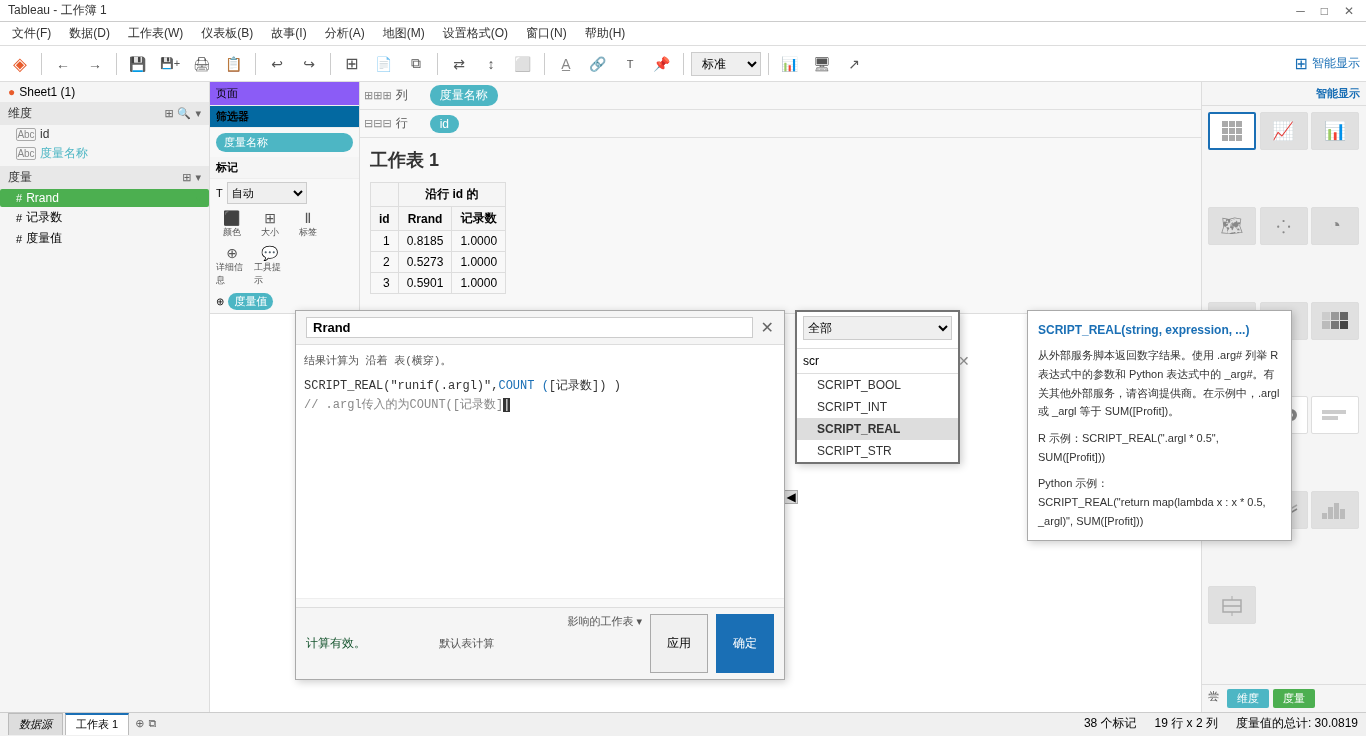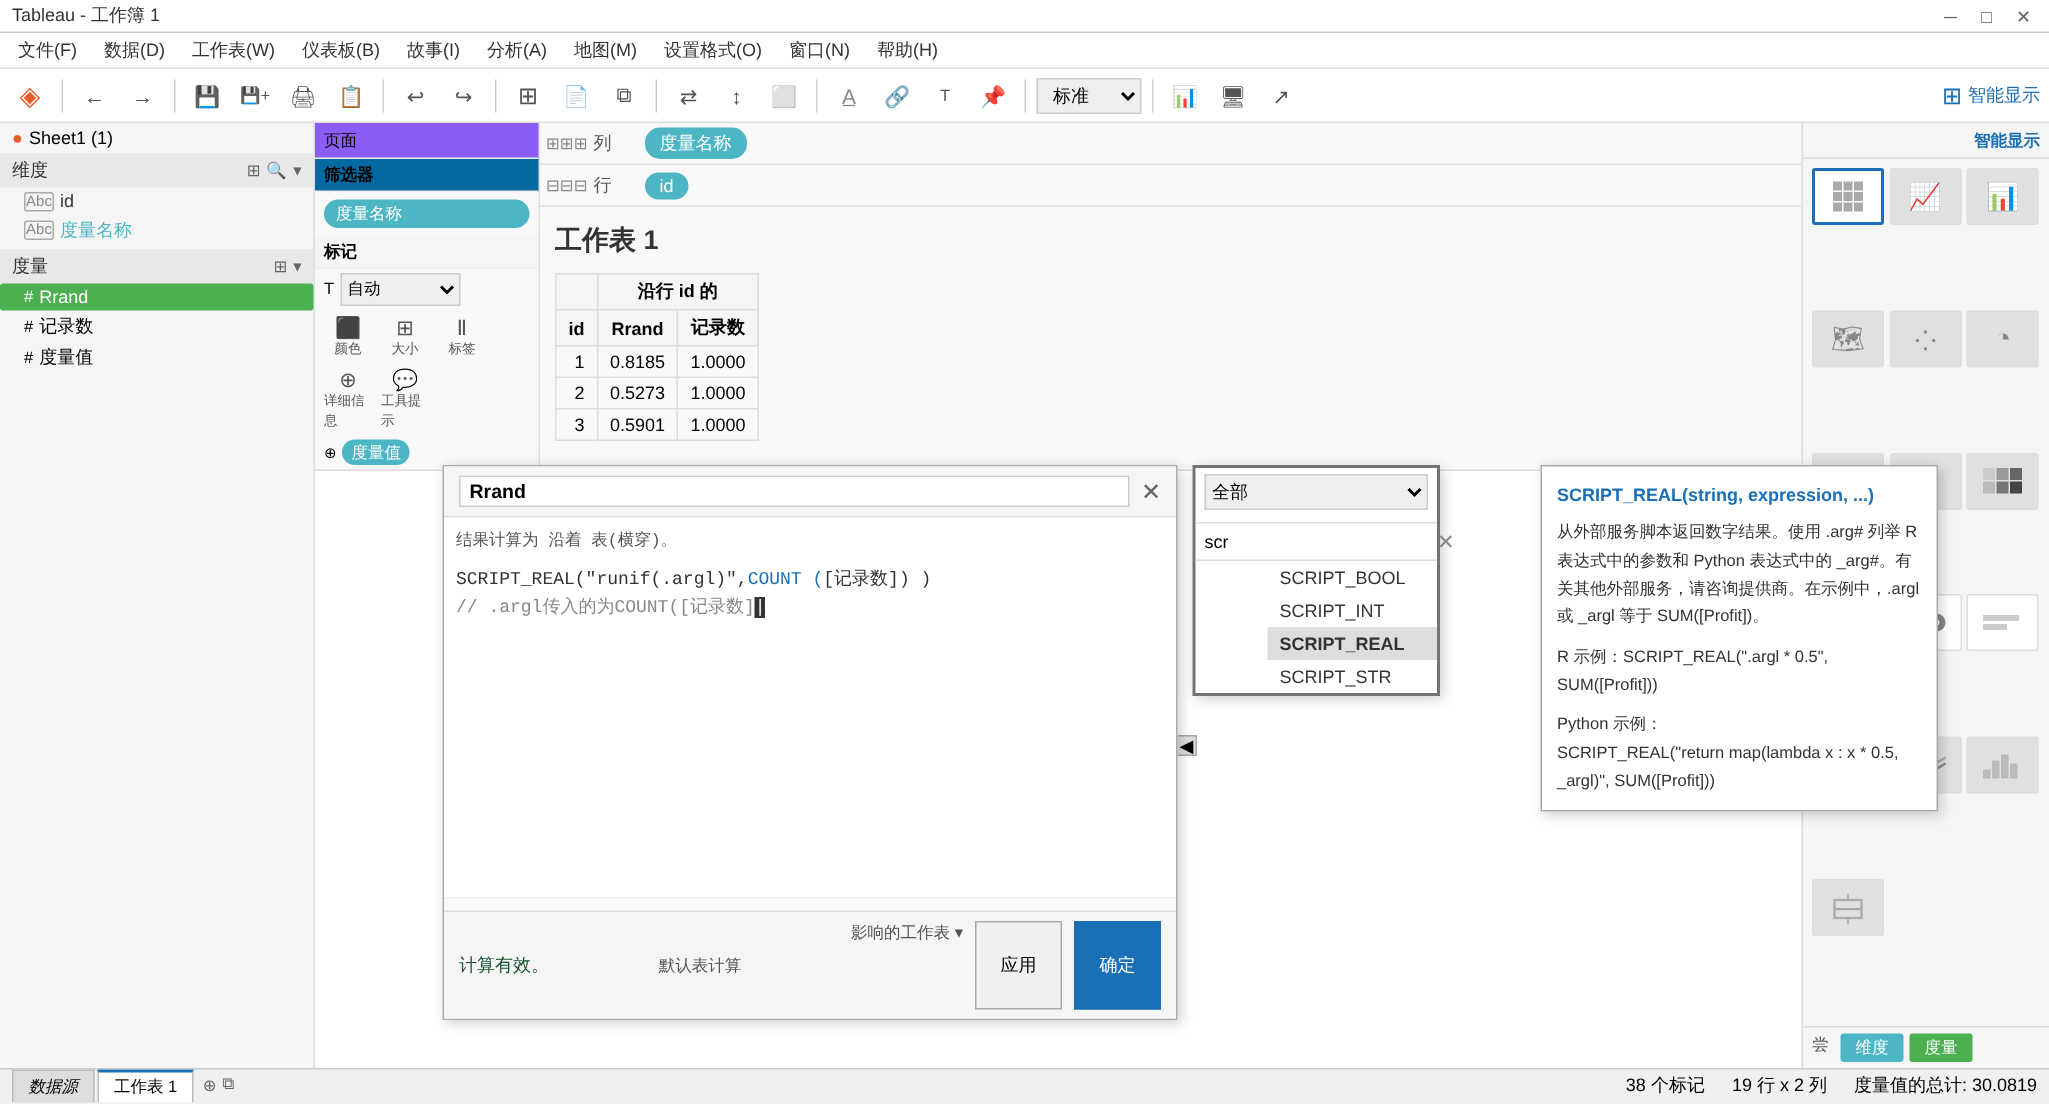--- a/index.html
+++ b/index.html
@@ -82,21 +82,21 @@
     .btn-apply { padding: 20px 16px; border: 1px solid #aaa; background: #f0f0f0; cursor: pointer; font-size: 12px; }
     .btn-ok { padding: 4px 16px; border: 1px solid #1a6fb5; background: #1a6fb5; color: #fff; cursor: pointer; font-size: 12px; }
     .default-calc { font-size: 11px; color: #555; }
     
     
     .search-overlay { position: absolute; left: 795px; top: 310px; width: 165px; background: #fff; border: 2px solid #737373; box-shadow: 2px 2px 8px rgba(0,0,0,0.2); z-index: 100; }
     .search-header { display: flex; align-items: center; padding: 4px 6px; border-bottom: 1px solid #ddd; }
     .search-input { flex: 1; border: none; outline: none; font-size: 12px; }
     .search-clear { cursor: pointer; color: #888; font-size: 14px; }
     .search-dropdown { width: 100%; border: 1px solid #ccc; font-size: 12px; height: 24px; margin-bottom: 4px; }
-    .search-item { padding: 4px 8px; font-size: 12px; cursor: pointer; color: #333; margin-left: 48px; }
+    .search-item { padding: 4px 20px; font-size: 12px; cursor: pointer; color: #333; }
     .search-item.active { background: #ddd; font-weight: bold; }
     
     
     .help-overlay { position: absolute; left: 980px; top: 310px; width: 265px; background: #fff; border: 1px solid #aaa; box-shadow: 2px 2px 8px rgba(0,0,0,0.2); padding: 10px; font-size: 12px; line-height: 1.6; color: #333; z-index: 100; margin-left: 47px; }
     .help-func-name { font-weight: bold; color: #1a6fb5; margin-bottom: 6px; }
     .help-text { font-size: 11px; line-height: 1.7; }
     
     .bottom-bar { height: 22px; background: #f0f0f0; border-top: 1px solid #ccc; display: flex; align-items: center; padding: 0 8px; }
     .datasource-tab { padding: 0 10px; height: 22px; display: flex; align-items: center; background: #ddd; border: 1px solid #bbb; border-bottom: none; font-size: 11px; cursor: pointer; margin-right: 2px; font-style: italic; }
     .worksheet-tab { padding: 0 10px; height: 22px; display: flex; align-items: center; background: #fff; border: 1px solid #bbb; border-bottom: none; font-size: 11px; cursor: pointer; margin-right: 2px; border-top: 2px solid #1a6fb5; }

